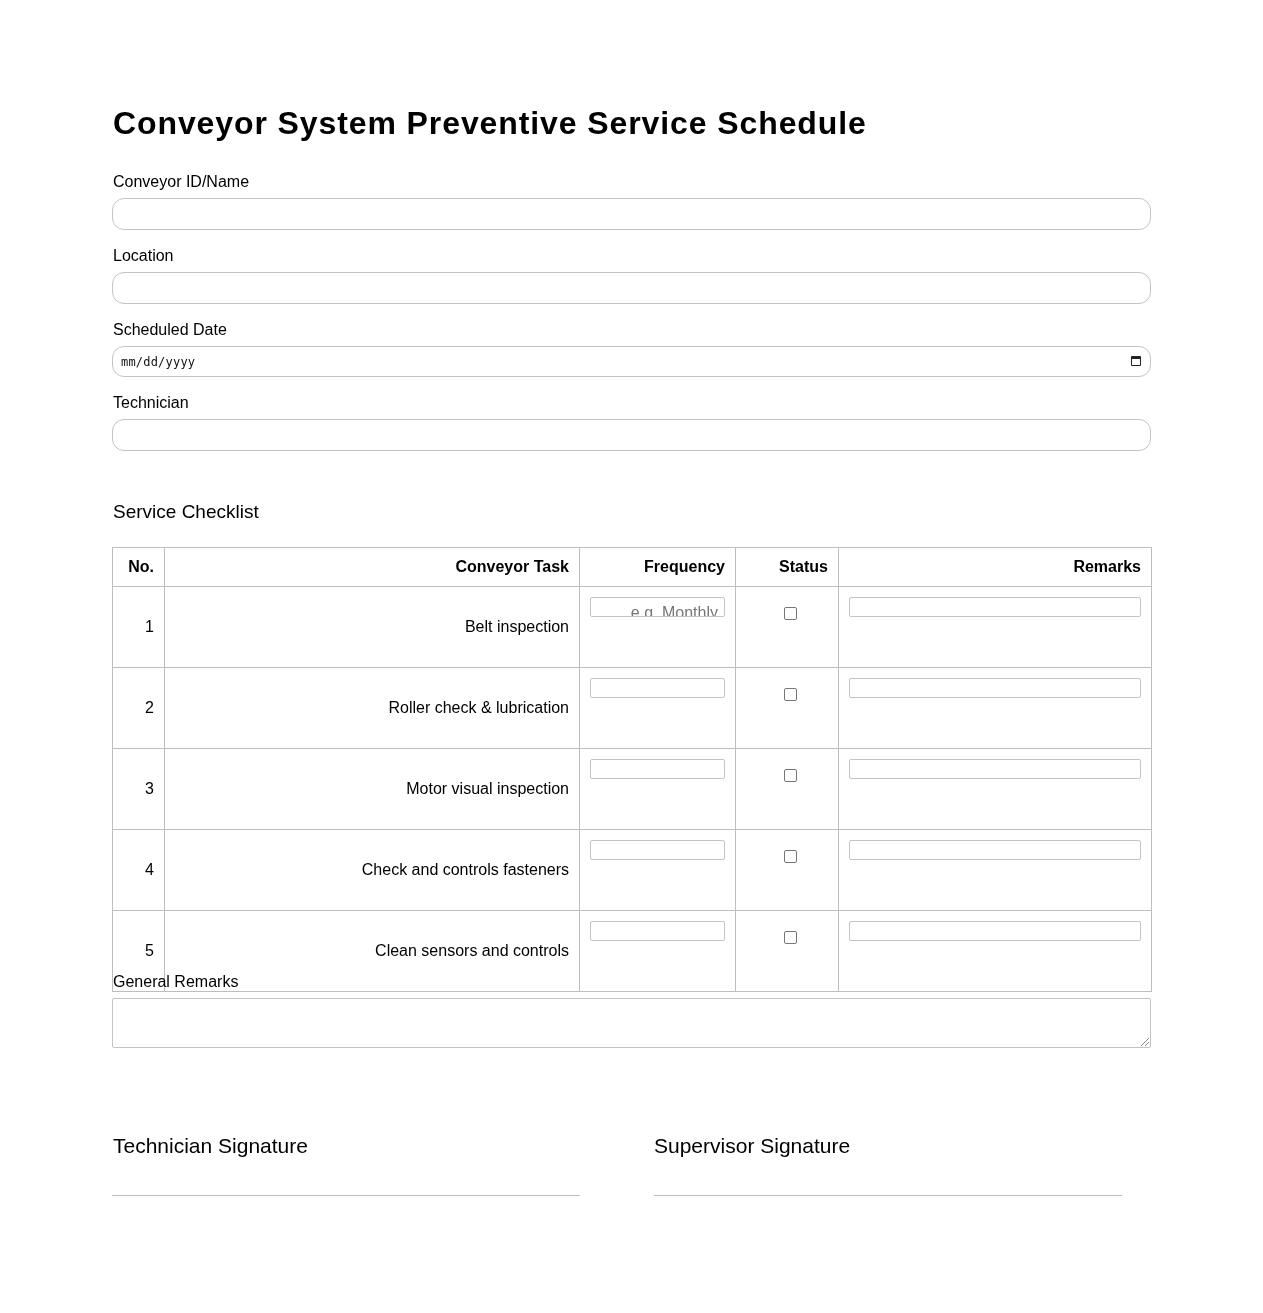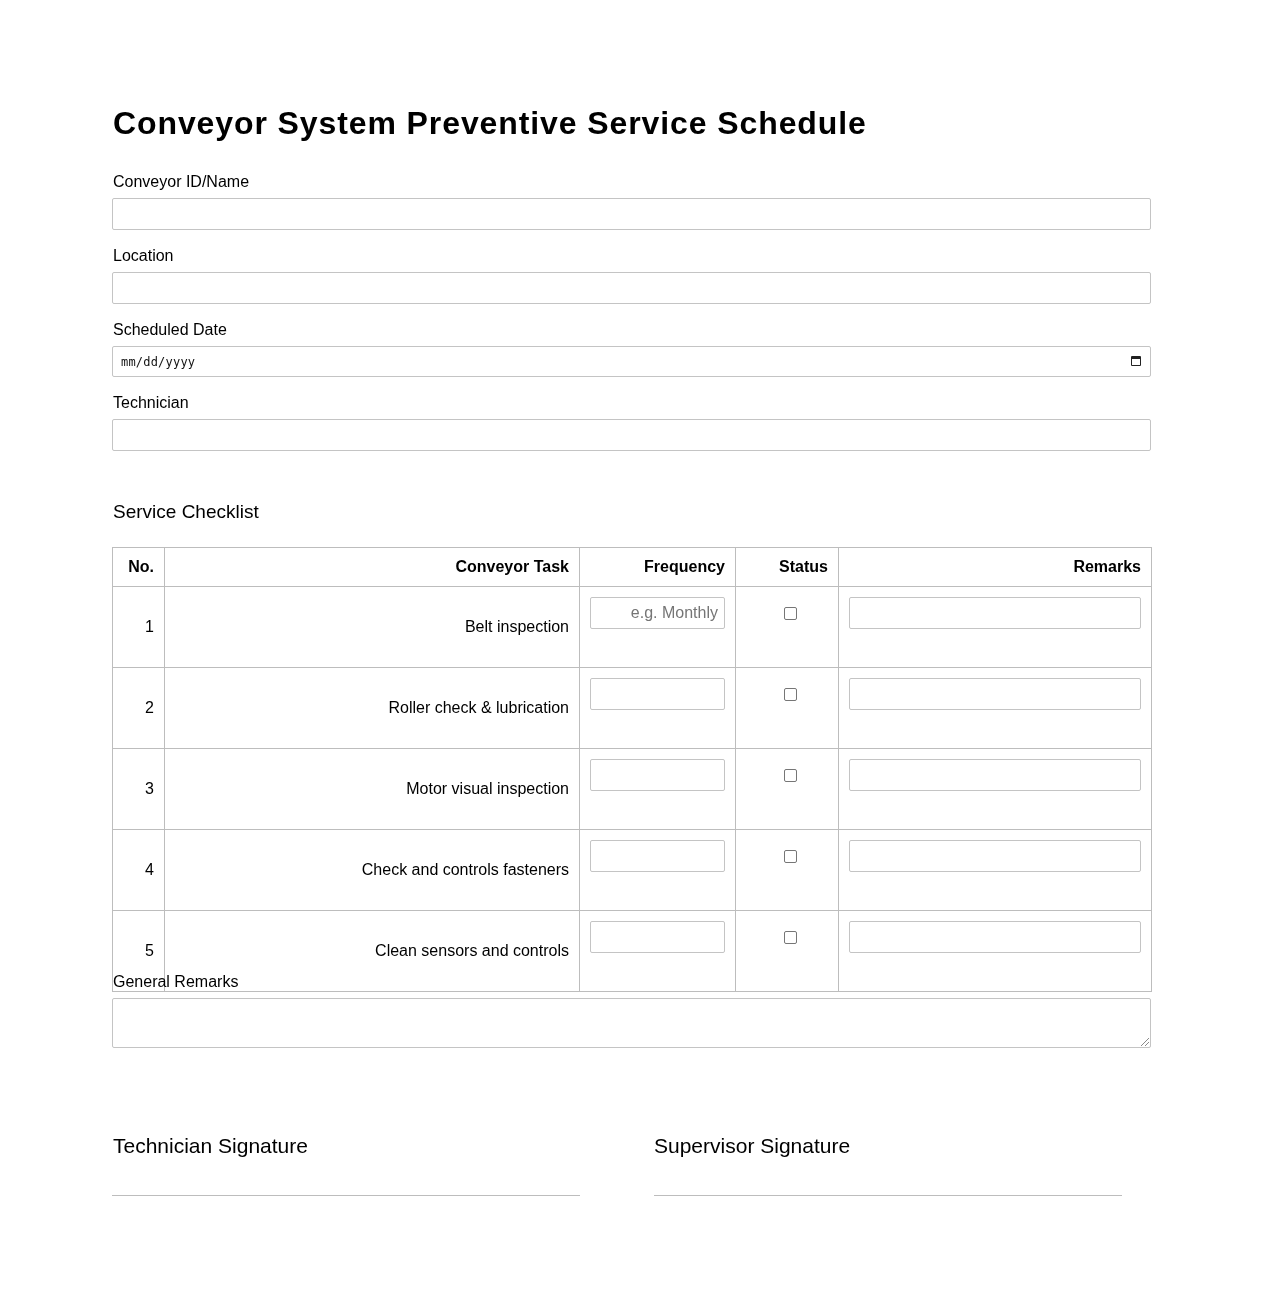--- a/index.html
+++ b/index.html
@@ -1,29 +1,29 @@
 <!DOCTYPE html>
 <html><head>
 <meta charset="utf-8">
 <style>
   html, body { margin: 0; padding: 0; background: #ffffff; }
   body { width: 1263px; height: 1313px; position: relative; font-family: "Liberation Sans", sans-serif; color: #000; overflow: hidden; }
   .page { position: absolute; left: 112px; top: 0; width: 1039px; }
   h1 { position: absolute; top: 103px; left: 1px; margin: 0; font-size: 32px; font-weight: bold; letter-spacing: 0.9px; line-height: 40px; white-space: nowrap; text-align: right; }
   .lbl { position: absolute; left: 1px; font-size: 16px; line-height: 20px; white-space: nowrap; }
-  .field { position: absolute; left: 0; width: 1039px; height: 32px; box-sizing: border-box; border: 1px solid #c4c4c4; border-radius: 2px; background: #fff; }
+  .field { position: absolute; left: 0; width: 1039px; height: 32px; box-sizing: border-box; border: 1px solid #c4c4c4; border-radius: 12px; background: #fff; }
   .date-text { position: absolute; left: 8px; top: 8px; font-family: "DejaVu Sans Mono", monospace; font-size: 12px; color: #111; letter-spacing: 0.2px; }
   .cal-icon { position: absolute; right: 9px; top: 9px; width: 10px; height: 10px; border: 1.6px solid #222; border-top-width: 3px; border-radius: 1px; box-sizing: border-box; }
   .section-title { position: absolute; top: 501px; left: 1px; font-size: 19px; line-height: 22px; white-space: nowrap; }
   table { position: absolute; top: 547px; left: 0; width: 1039px; border-collapse: collapse; table-layout: fixed; }
   th, td { border: 1px solid #bdbdbd; padding: 0 10px; text-align: right; font-size: 16px; }
   th { height: 38px; font-weight: bold; }
   td { height: 70px; vertical-align: middle; }
   td.inputcell { vertical-align: top; padding-top: 10px; }
-  .tbl-input { display: block; width: 100%; height: 32px; box-sizing: border-box; border: 1px solid #c4c4c4; border-radius: 2px; background: #fff; padding: 0 6px; font-family: "Liberation Sans", sans-serif; font-size: 16px; color: #757575; line-height: 30px; white-space: nowrap; overflow: hidden; }
+  .tbl-input { display: block; width: 100%; height: 20px; box-sizing: border-box; border: 1px solid #c4c4c4; border-radius: 2px; background: #fff; padding: 0 6px; font-family: "Liberation Sans", sans-serif; font-size: 16px; color: #757575; line-height: 30px; white-space: nowrap; overflow: hidden; }
   .cb { display: block; width: 13px; height: 13px; box-sizing: border-box; border: 1px solid #767676; border-radius: 2px; background: #fff; margin: 10px 0 0 38px; }
   .textarea { position: absolute; top: 998px; left: 0; width: 1039px; height: 50px; box-sizing: border-box; border: 1px solid #c4c4c4; border-radius: 2px; background: #fff; }
   .grip { position: absolute; right: 1px; bottom: 1px; width: 8px; height: 8px; background: linear-gradient(135deg, transparent 45%, #8a8a8a 45%, #8a8a8a 52%, transparent 52%, transparent 70%, #8a8a8a 70%, #8a8a8a 77%, transparent 77%); }
   .sig { position: absolute; top: 1136px; width: 468px; }
   .sig .sig-label { font-size: 21px; line-height: 20px; white-space: nowrap; }
   .sig .sig-line { position: absolute; top: 59px; left: 0; width: 468px; height: 1px; background: #bdbdbd; }
 </style>
 </head>
 <body>
 

